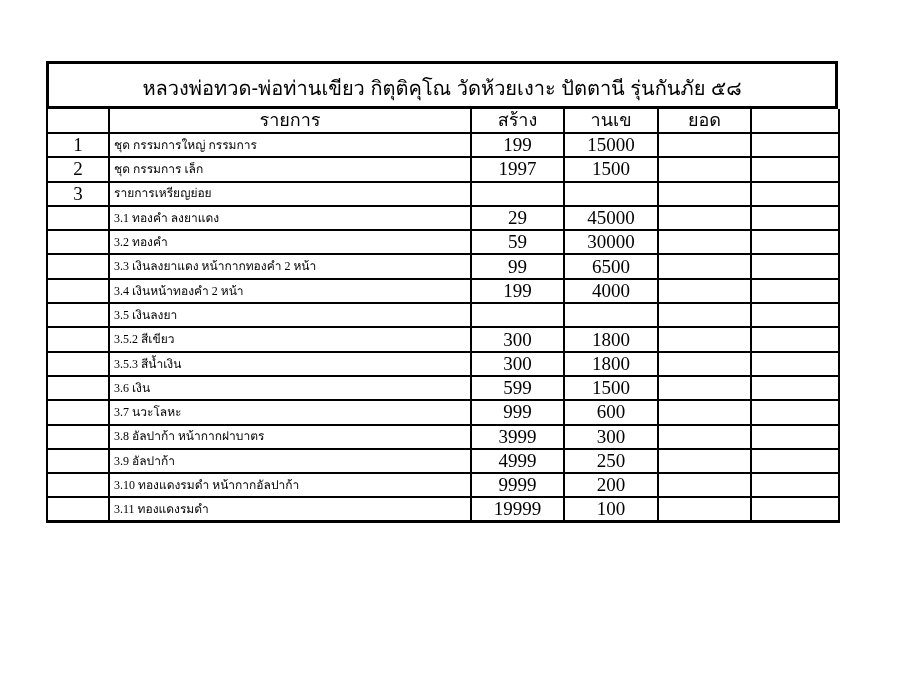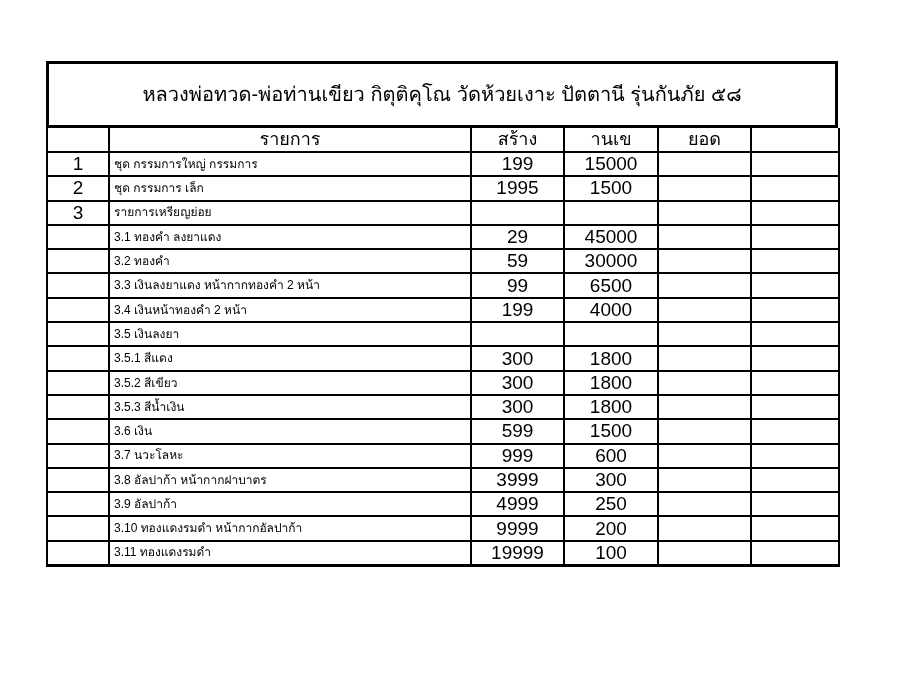--- a/index.html
+++ b/index.html
@@ -17,35 +17,36 @@
   }
   .sheet {
     position: absolute;
     left: 46px;
     top: 61px;
     width: 792px;
   }
   .title-box {
     box-sizing: border-box;
     width: 792px;
-    height: 67px;
+    height: 48px;
     border: 3px solid #000000;
     display: flex;
     align-items: flex-end;
     justify-content: center;
-    padding-bottom: 20px;
+    padding-bottom: 7px;
     font-size: 20px;
     line-height: 1.1;
     white-space: nowrap;
   }
   table.price-table {
     border-collapse: collapse;
     table-layout: fixed;
     width: 792px;
     border-bottom: 3px solid #000000;
+    font-family: Liberation Serif, serif;
   }
   .price-table th,
   .price-table td {
     border: 2px solid #000000;
     padding: 0 4px;
     vertical-align: middle;
     overflow: hidden;
     white-space: nowrap;
     line-height: 1.05;
   }
@@ -95,21 +96,21 @@
     <td class="c-item">ชุด กรรมการใหญ่ กรรมการ</td>
     <td class="num">199</td>
     <td class="num">15000</td>
     <td class="num"></td>
     <td class="num"></td>
   </tr>
 
   <tr>
     <td class="c-no num">2</td>
     <td class="c-item">ชุด กรรมการ เล็ก</td>
-    <td class="num">1995</td>
+    <td class="num">1997</td>
     <td class="num">1500</td>
     <td class="num"></td>
     <td class="num"></td>
   </tr>
 
   <tr>
     <td class="c-no num">3</td>
     <td class="c-item">รายการเหรียญย่อย</td>
     <td class="num"></td>
     <td class="num"></td>
@@ -155,28 +156,20 @@
 
   <tr>
     <td class="c-no num"></td>
     <td class="c-item">3.5 เงินลงยา</td>
     <td class="num"></td>
     <td class="num"></td>
     <td class="num"></td>
     <td class="num"></td>
   </tr>
 
-  <tr>
-    <td class="c-no num"></td>
-    <td class="c-item">3.5.1 สีแดง</td>
-    <td class="num">300</td>
-    <td class="num">1800</td>
-    <td class="num"></td>
-    <td class="num"></td>
-  </tr>
 
   <tr>
     <td class="c-no num"></td>
     <td class="c-item">3.5.2 สีเขียว</td>
     <td class="num">300</td>
     <td class="num">1800</td>
     <td class="num"></td>
     <td class="num"></td>
   </tr>
 

